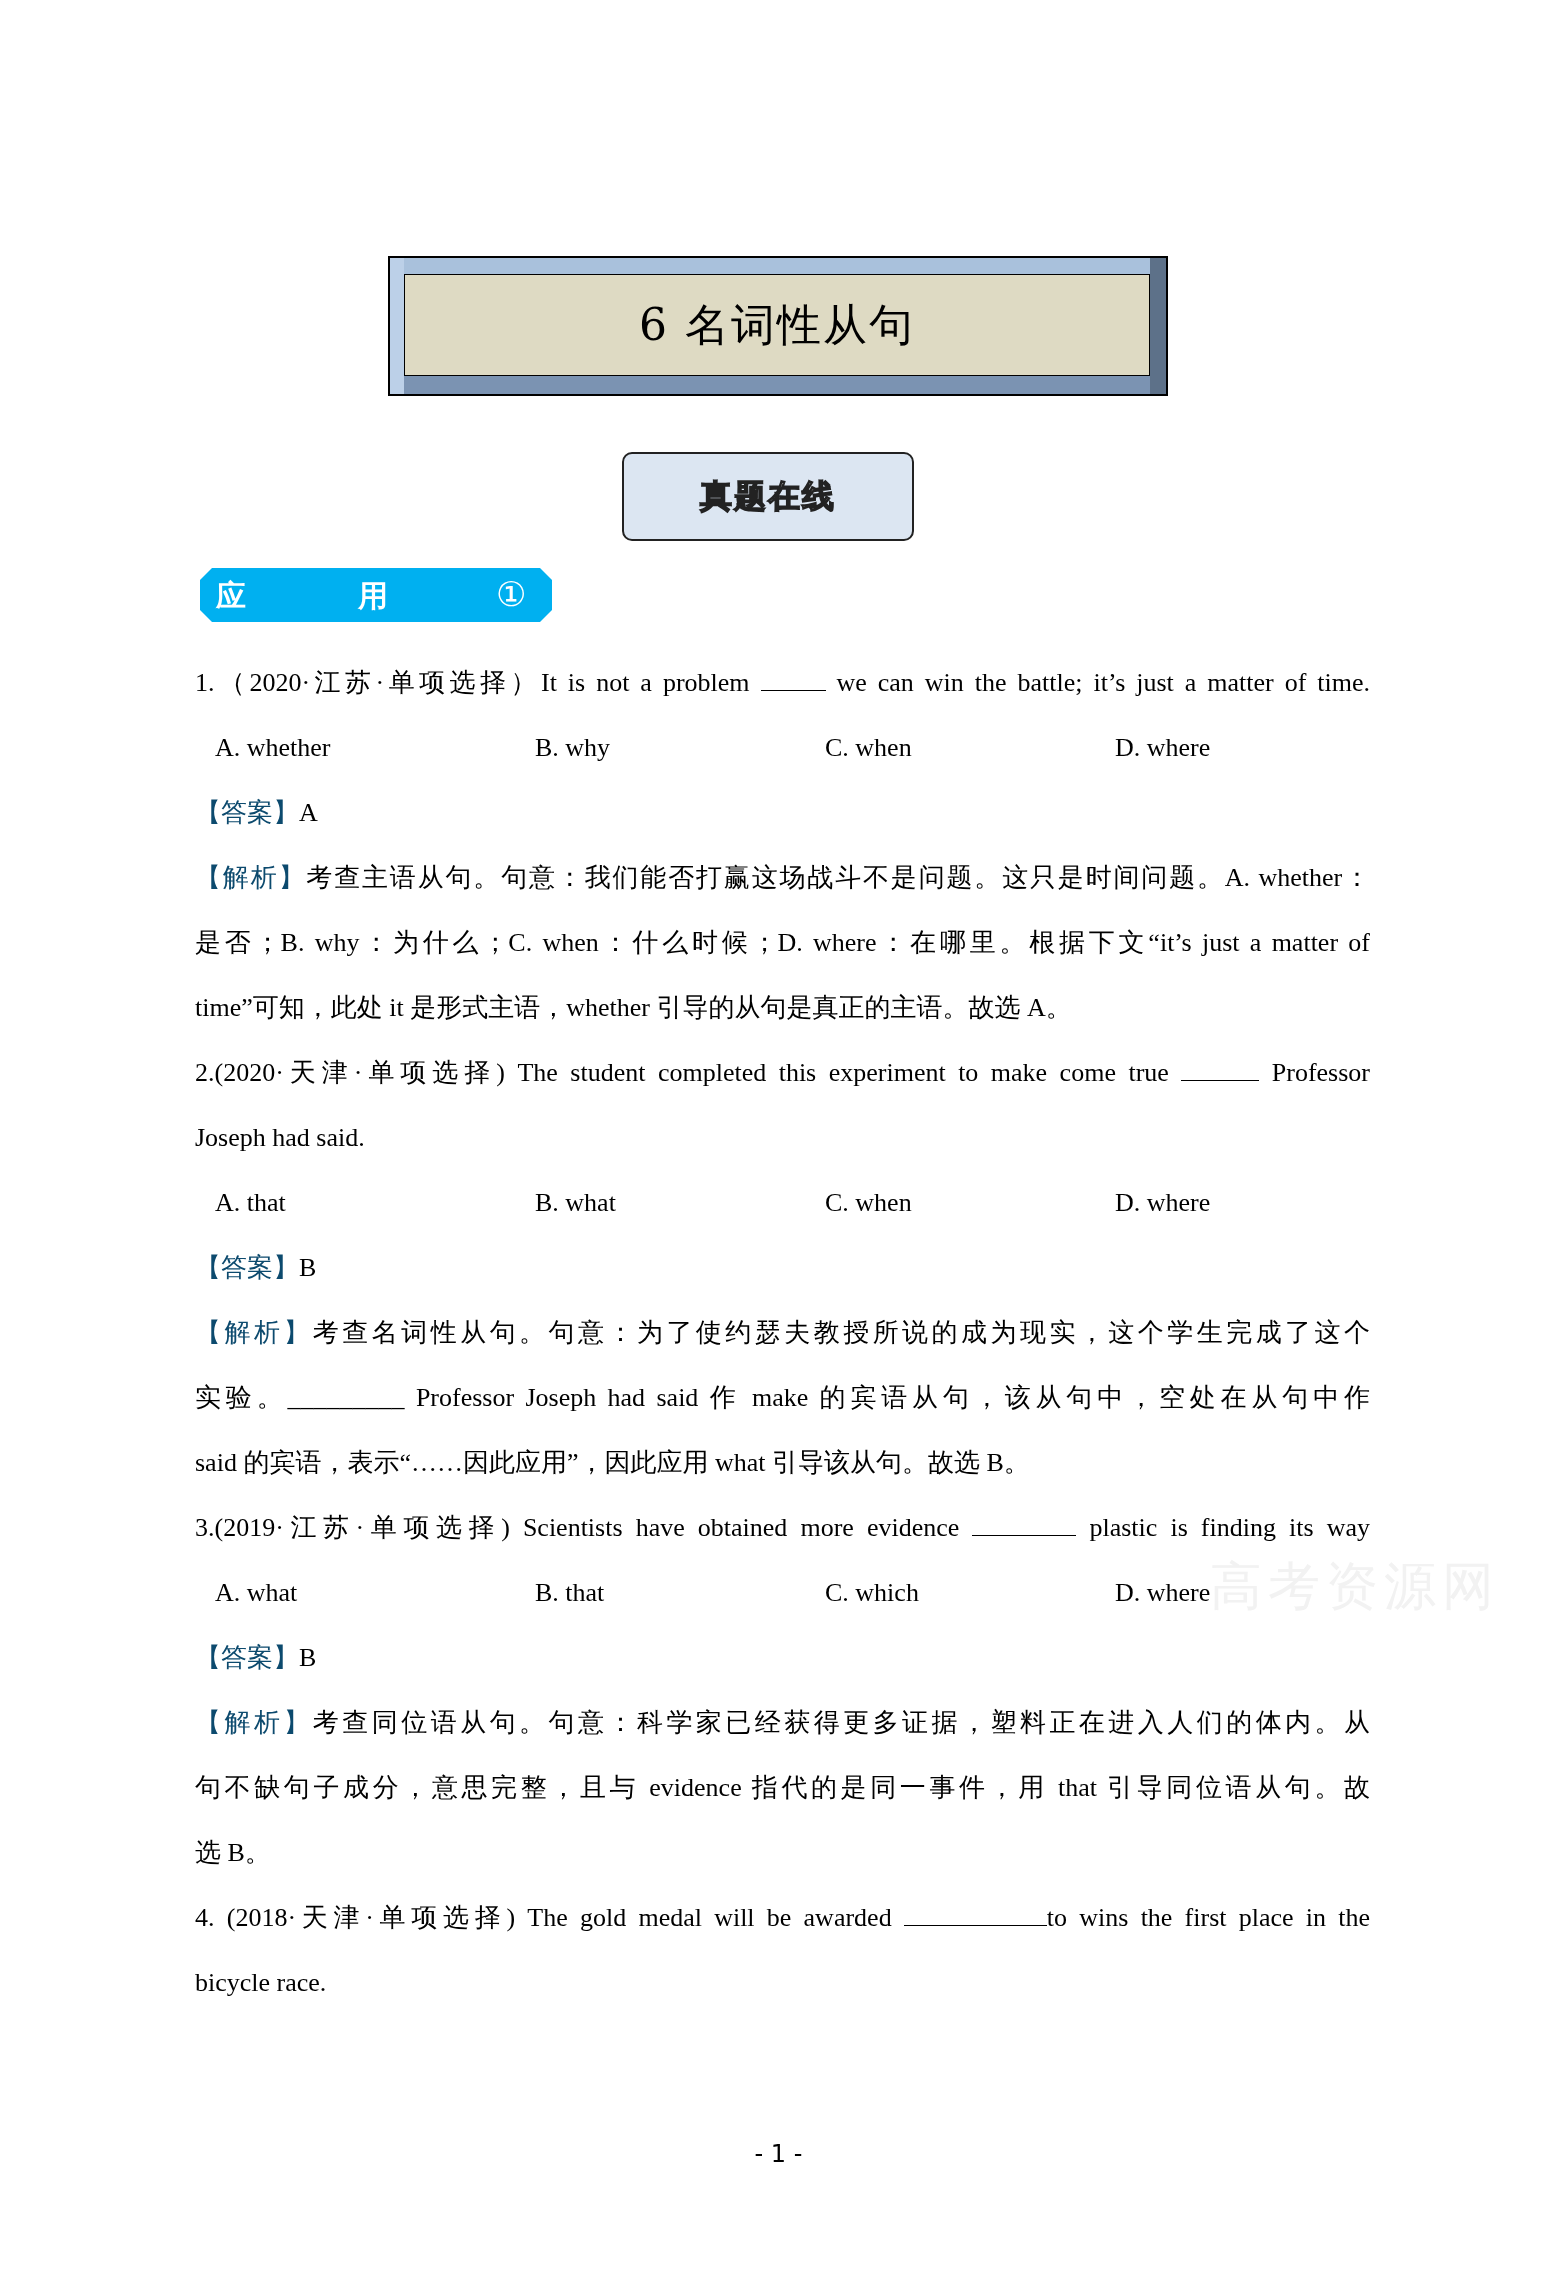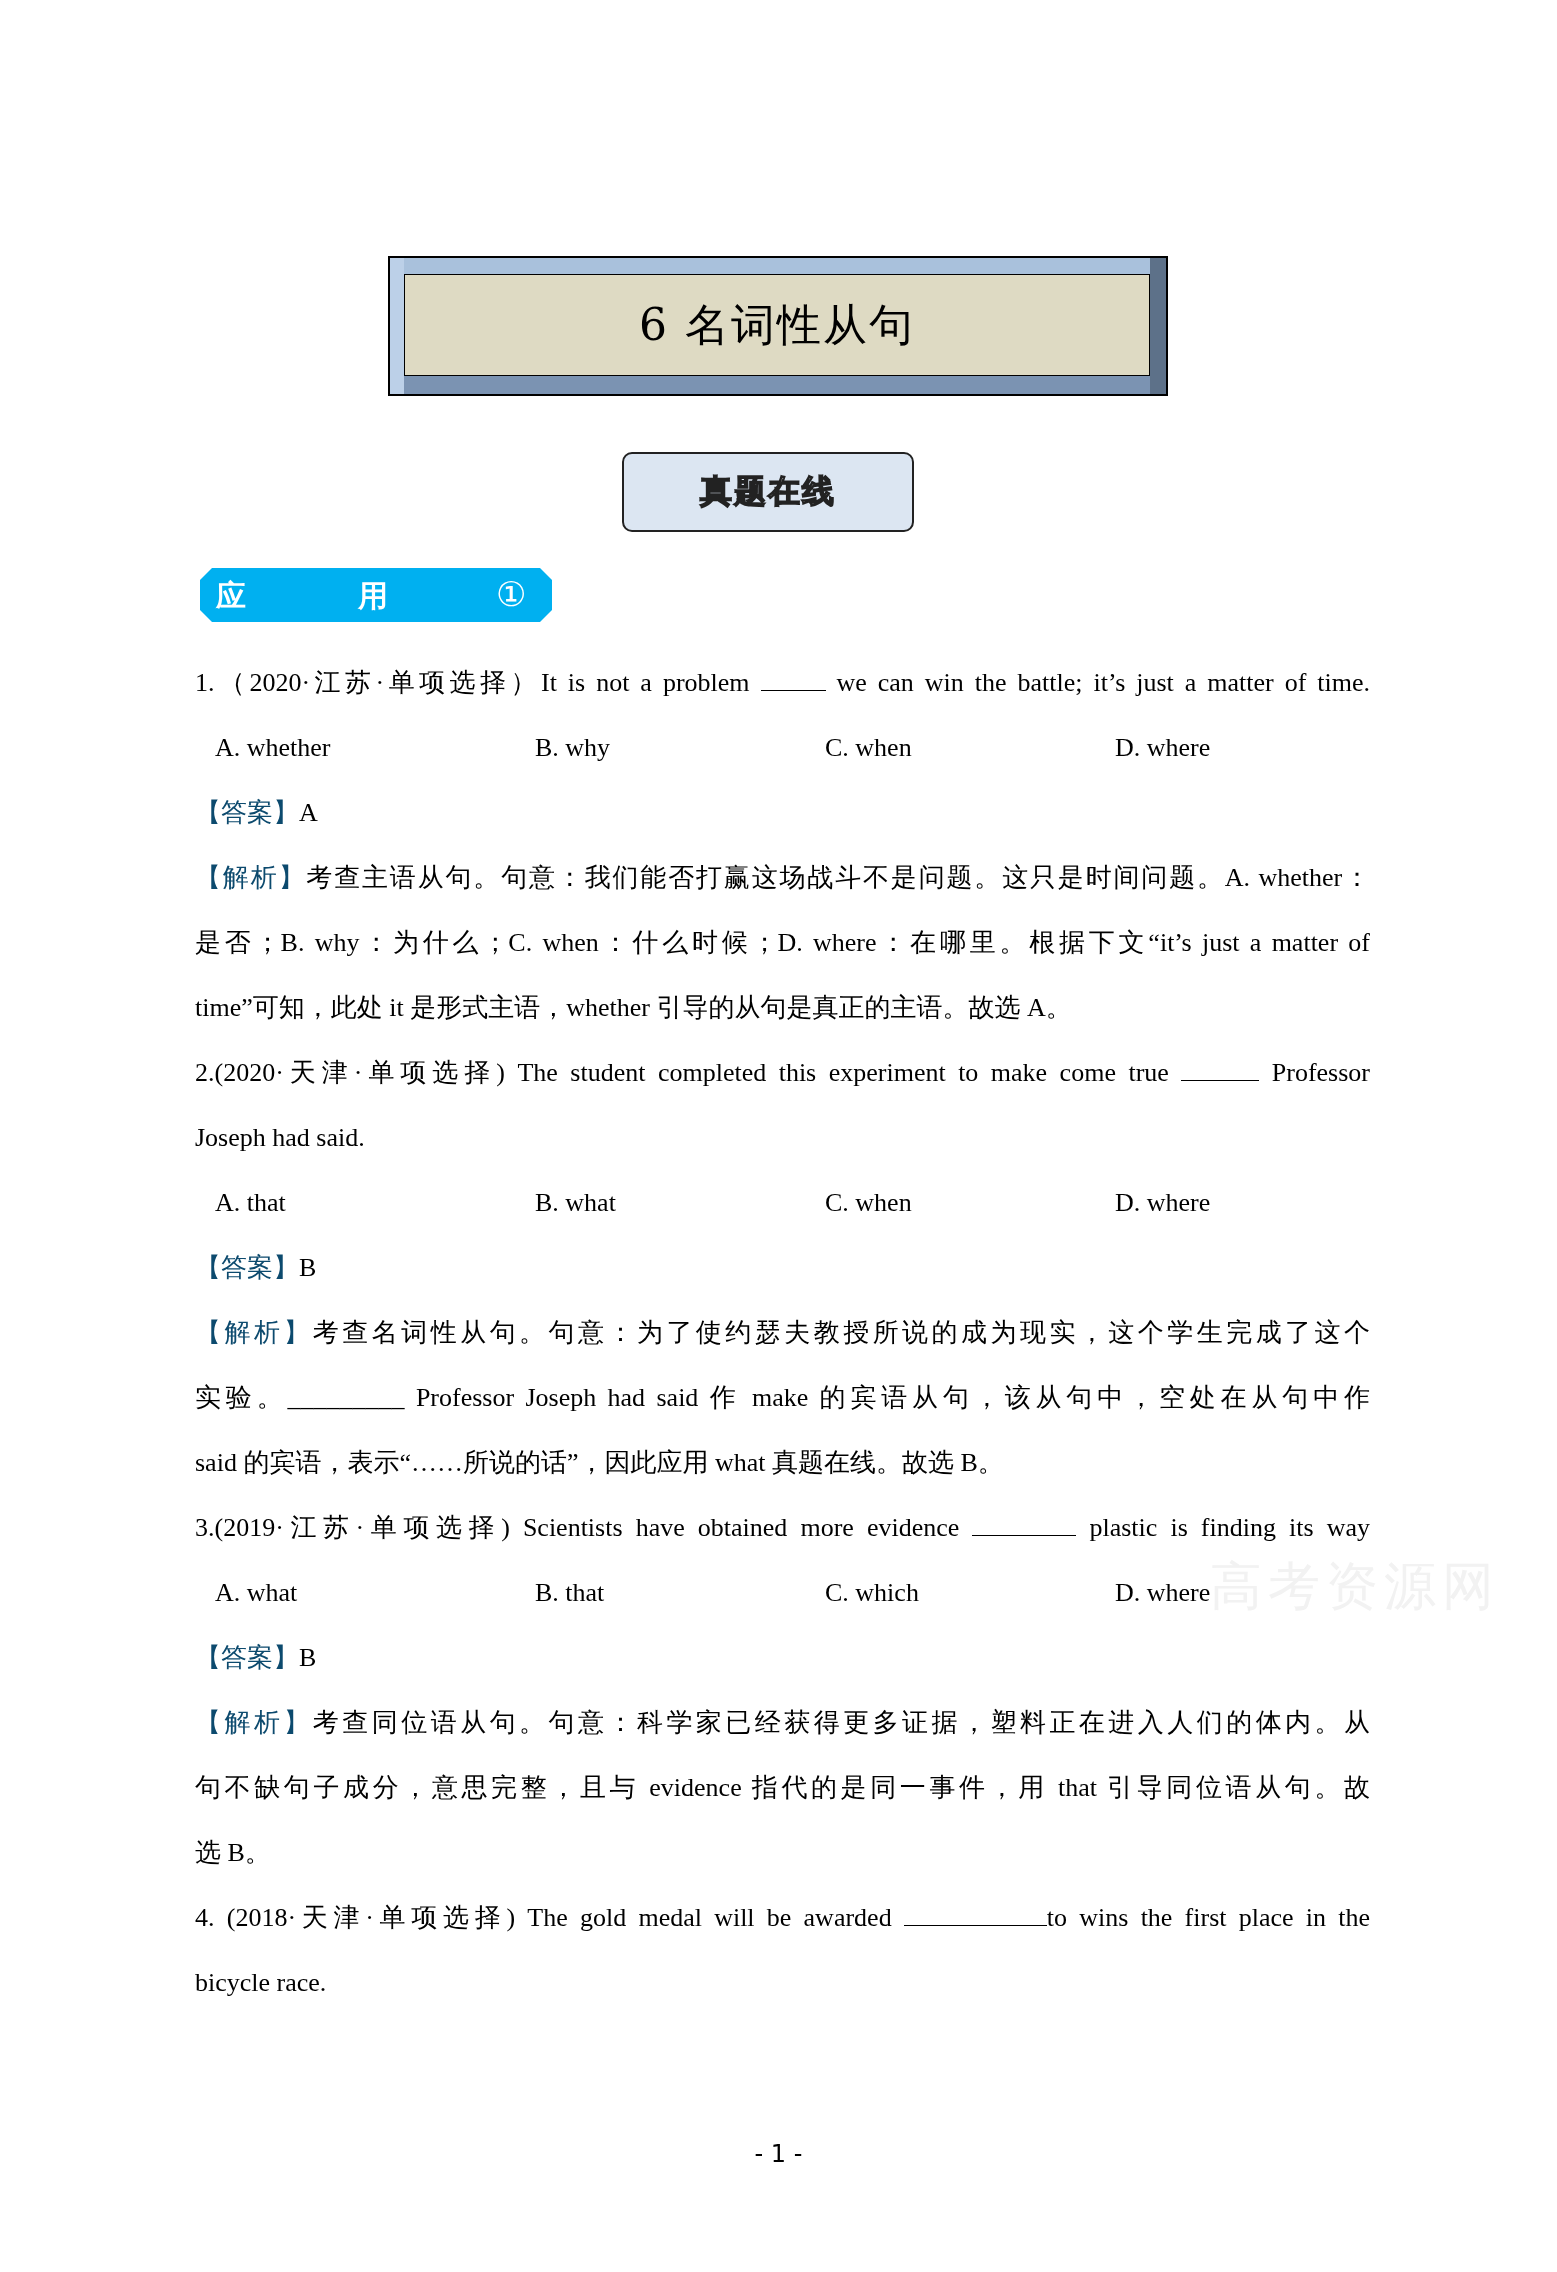--- a/index.html
+++ b/index.html
@@ -17,21 +17,21 @@
   .title-frame .bevel-bottom { position:absolute; left:0; bottom:0; right:0; height:18px; background:#7b93b2; }
   .title-frame .bevel-left { position:absolute; left:0; top:0; bottom:0; width:14px; background:#bcd0e8; }
   .title-frame .bevel-right { position:absolute; right:0; top:0; bottom:0; width:16px; background:#5d7189; }
   .title-inner {
     position: absolute; left: 14px; top: 16px; right: 16px; bottom: 18px;
     background: #dedac3; border: 1.5px solid #000; box-sizing: border-box;
     display: flex; align-items: center; justify-content: center;
   }
   .title-inner span { font-size: 44px; letter-spacing: 2px; font-family: "DejaVu Serif", serif; }
   .badge {
-    position: absolute; left: 622px; top: 452px; width: 292px; height: 80px;
+    position: absolute; left: 622px; top: 452px; width: 292px; height: 89px;
     box-sizing: border-box; border: 2px solid #222; border-radius: 10px;
     background: #dce6f2; display: flex; align-items: center; justify-content: center;
   }
   .badge span {
     font-size: 32px; font-weight: bold; color: #fff; letter-spacing: 2px;
     -webkit-text-stroke: 1.4px #222; font-family: "DejaVu Sans", sans-serif;
   }
   .section-banner {
     position: absolute; left: 200px; top: 568px; width: 352px; height: 54px;
     background: #00b0f0; color: #fff; font-weight: bold; font-size: 30px;
@@ -99,21 +99,21 @@
       <div class="line"><span>Joseph had said.</span><span></span></div>
       <div class="line opts">
         <span class="opt" style="left: 20px;">A. that</span>
         <span class="opt" style="left: 340px;">B. what</span>
         <span class="opt" style="left: 630px;">C. when</span>
         <span class="opt" style="left: 920px;">D. where</span>
       </div>
       <div class="line"><span class="tag">【答案】</span><span>B</span></div>
       <div class="line justify"><span class="tag">【解析】</span><span>考查名词性从句。句意：为了使约瑟夫教授所说的成为现实，这个学生完成了这个</span></div>
       <div class="line justify"><span>实验。_________ Professor Joseph had said 作 make 的宾语从句，该从句中，空处在从句中作</span></div>
-      <div class="line"><span>said 的宾语，表示“……所说的话”，因此应用 what 真题在线。故选 B。</span></div>
+      <div class="line"><span>said 的宾语，表示“……因此应用”，因此应用 what 引导该从句。故选 B。</span></div>
     </div>
     <div>
       <div class="line justify"><span>3.(2019·江苏·单项选择) Scientists have obtained more evidence </span><span class="blank" style="width: 104px;"></span><span> plastic is finding its way</span></div>
       <div class="line opts">
         <span class="opt" style="left: 20px;">A. what</span>
         <span class="opt" style="left: 340px;">B. that</span>
         <span class="opt" style="left: 630px;">C. which</span>
         <span class="opt" style="left: 920px;">D. where</span>
       </div>
       <div class="line"><span class="tag">【答案】</span><span>B</span></div>

